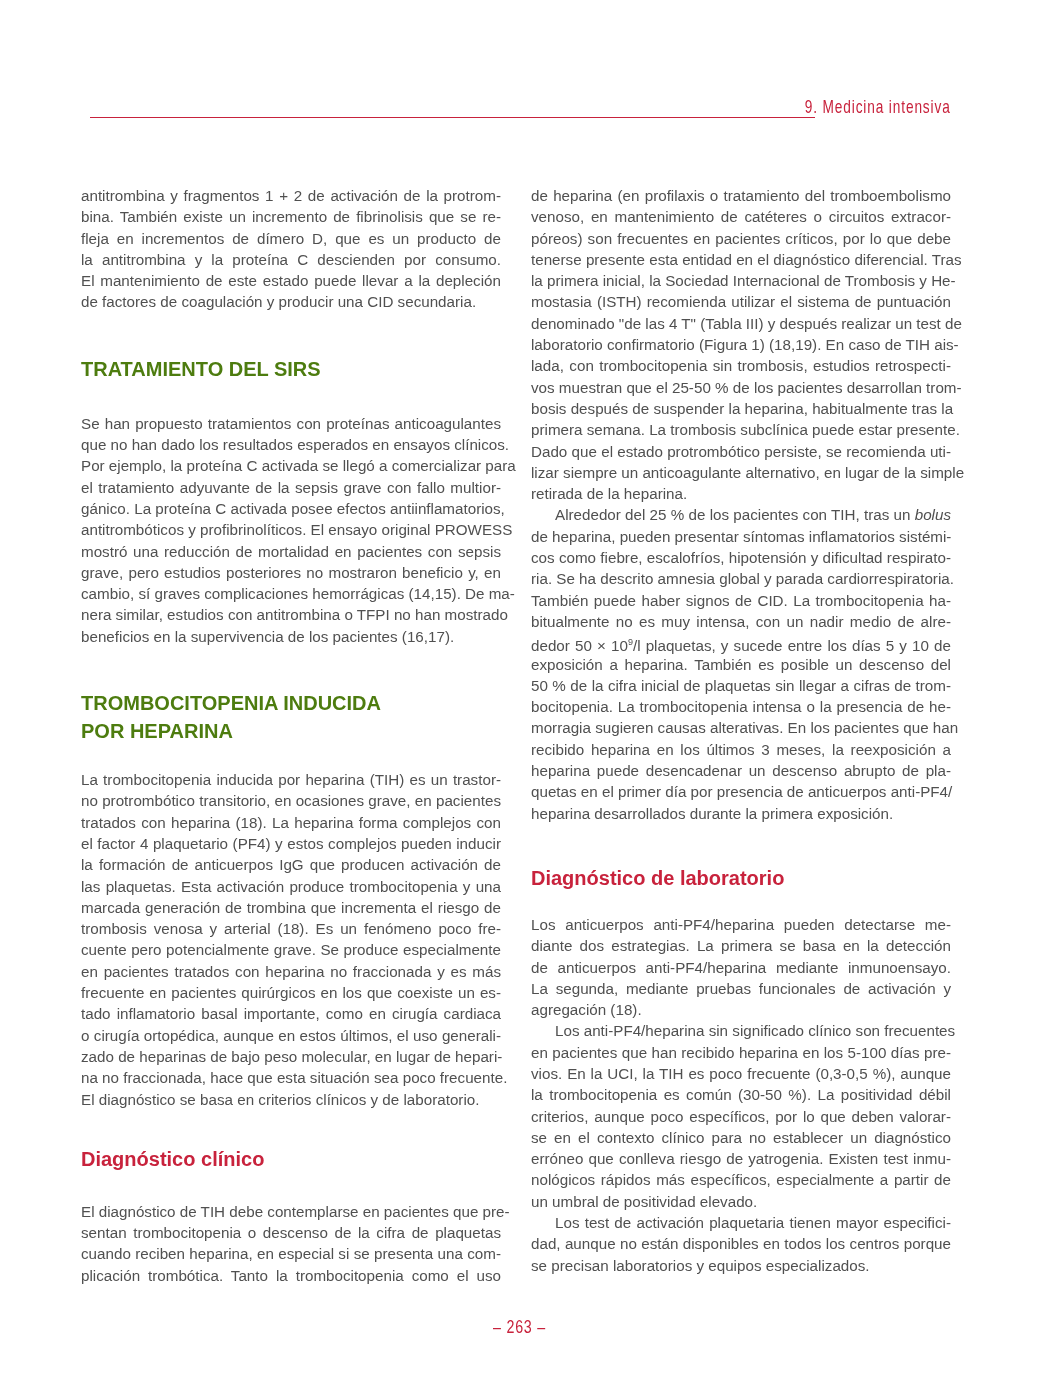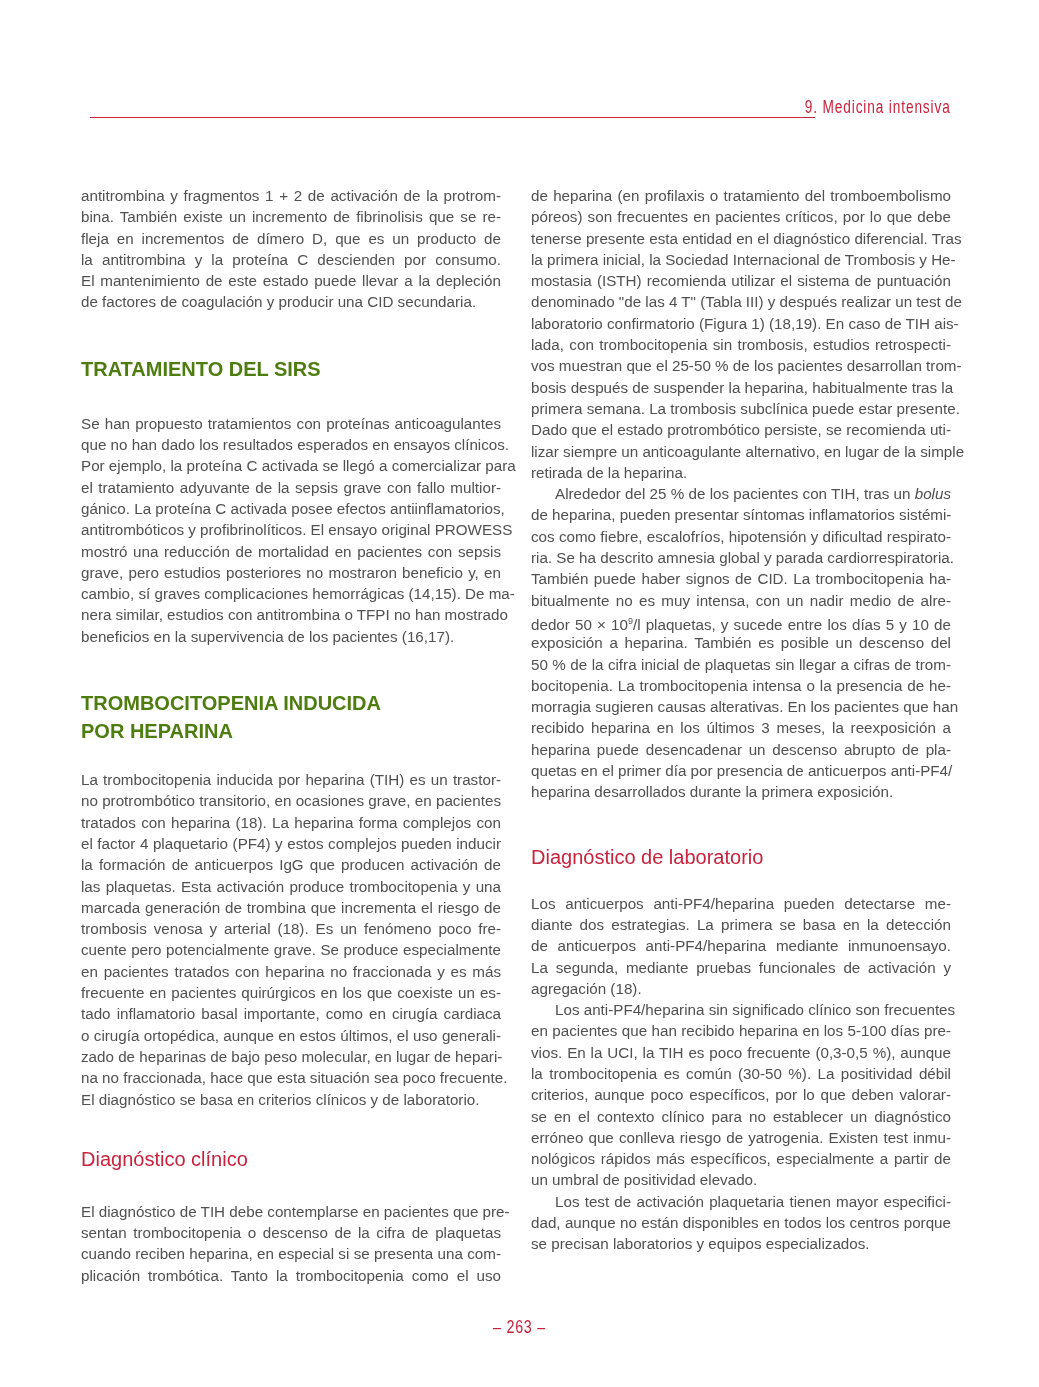--- a/index.html
+++ b/index.html
@@ -18,21 +18,21 @@
     font-size: 15.2px; line-height: 21.3px; height: 21.3px; white-space: nowrap;
     text-align: justify; text-align-last: justify; font-weight: 300; color: #505050;
   }
   .line.last { text-align-last: left; }
   .line.indent { padding-left: 24px; }
   .h2 {
     font-family: "Liberation Sans", sans-serif; font-weight: bold; color: #4d7c0f;
     font-size: 20px; line-height: 28px;
   }
   .h3 {
-    font-family: "Liberation Sans", sans-serif; font-weight: normal; color: #c8223c;
+    font-family: "Liberation Sans", sans-serif; font-weight: bold; color: #c8223c;
     font-size: 20px; line-height: 28px;
   }
   .page-num {
     position: absolute; left: 0; width: 1039px; top: 1316px; text-align: center;
     font-family: "Liberation Sans", sans-serif; font-size: 19px; color: #c8223c;
     transform: scaleX(0.75); letter-spacing: 1px;
   }
 </style>
 </head>
 <body>
@@ -94,20 +94,21 @@
       <div class="line">El diagnóstico de TIH debe contemplarse en pacientes que pre-</div>
       <div class="line">sentan trombocitopenia o descenso de la cifra de plaquetas</div>
       <div class="line">cuando reciben heparina, en especial si se presenta una com-</div>
       <div class="line">plicación trombótica. Tanto la trombocitopenia como el uso</div>
     </div>
 </div>
 
 <div class="col col-right">
   <div id="cont">
       <div class="line">de heparina (en profilaxis o tratamiento del tromboembolismo</div>
+      <div class="line">venoso, en mantenimiento de catéteres o circuitos extracor-</div>
       <div class="line">póreos) son frecuentes en pacientes críticos, por lo que debe</div>
       <div class="line">tenerse presente esta entidad en el diagnóstico diferencial. Tras</div>
       <div class="line">la primera inicial, la Sociedad Internacional de Trombosis y He-</div>
       <div class="line">mostasia (ISTH) recomienda utilizar el sistema de puntuación</div>
       <div class="line">denominado "de las 4 T" (Tabla III) y después realizar un test de</div>
       <div class="line">laboratorio confirmatorio (Figura 1) (18,19). En caso de TIH ais-</div>
       <div class="line">lada, con trombocitopenia sin trombosis, estudios retrospecti-</div>
       <div class="line">vos muestran que el 25-50 % de los pacientes desarrollan trom-</div>
       <div class="line">bosis después de suspender la heparina, habitualmente tras la</div>
       <div class="line">primera semana. La trombosis subclínica puede estar presente.</div>

